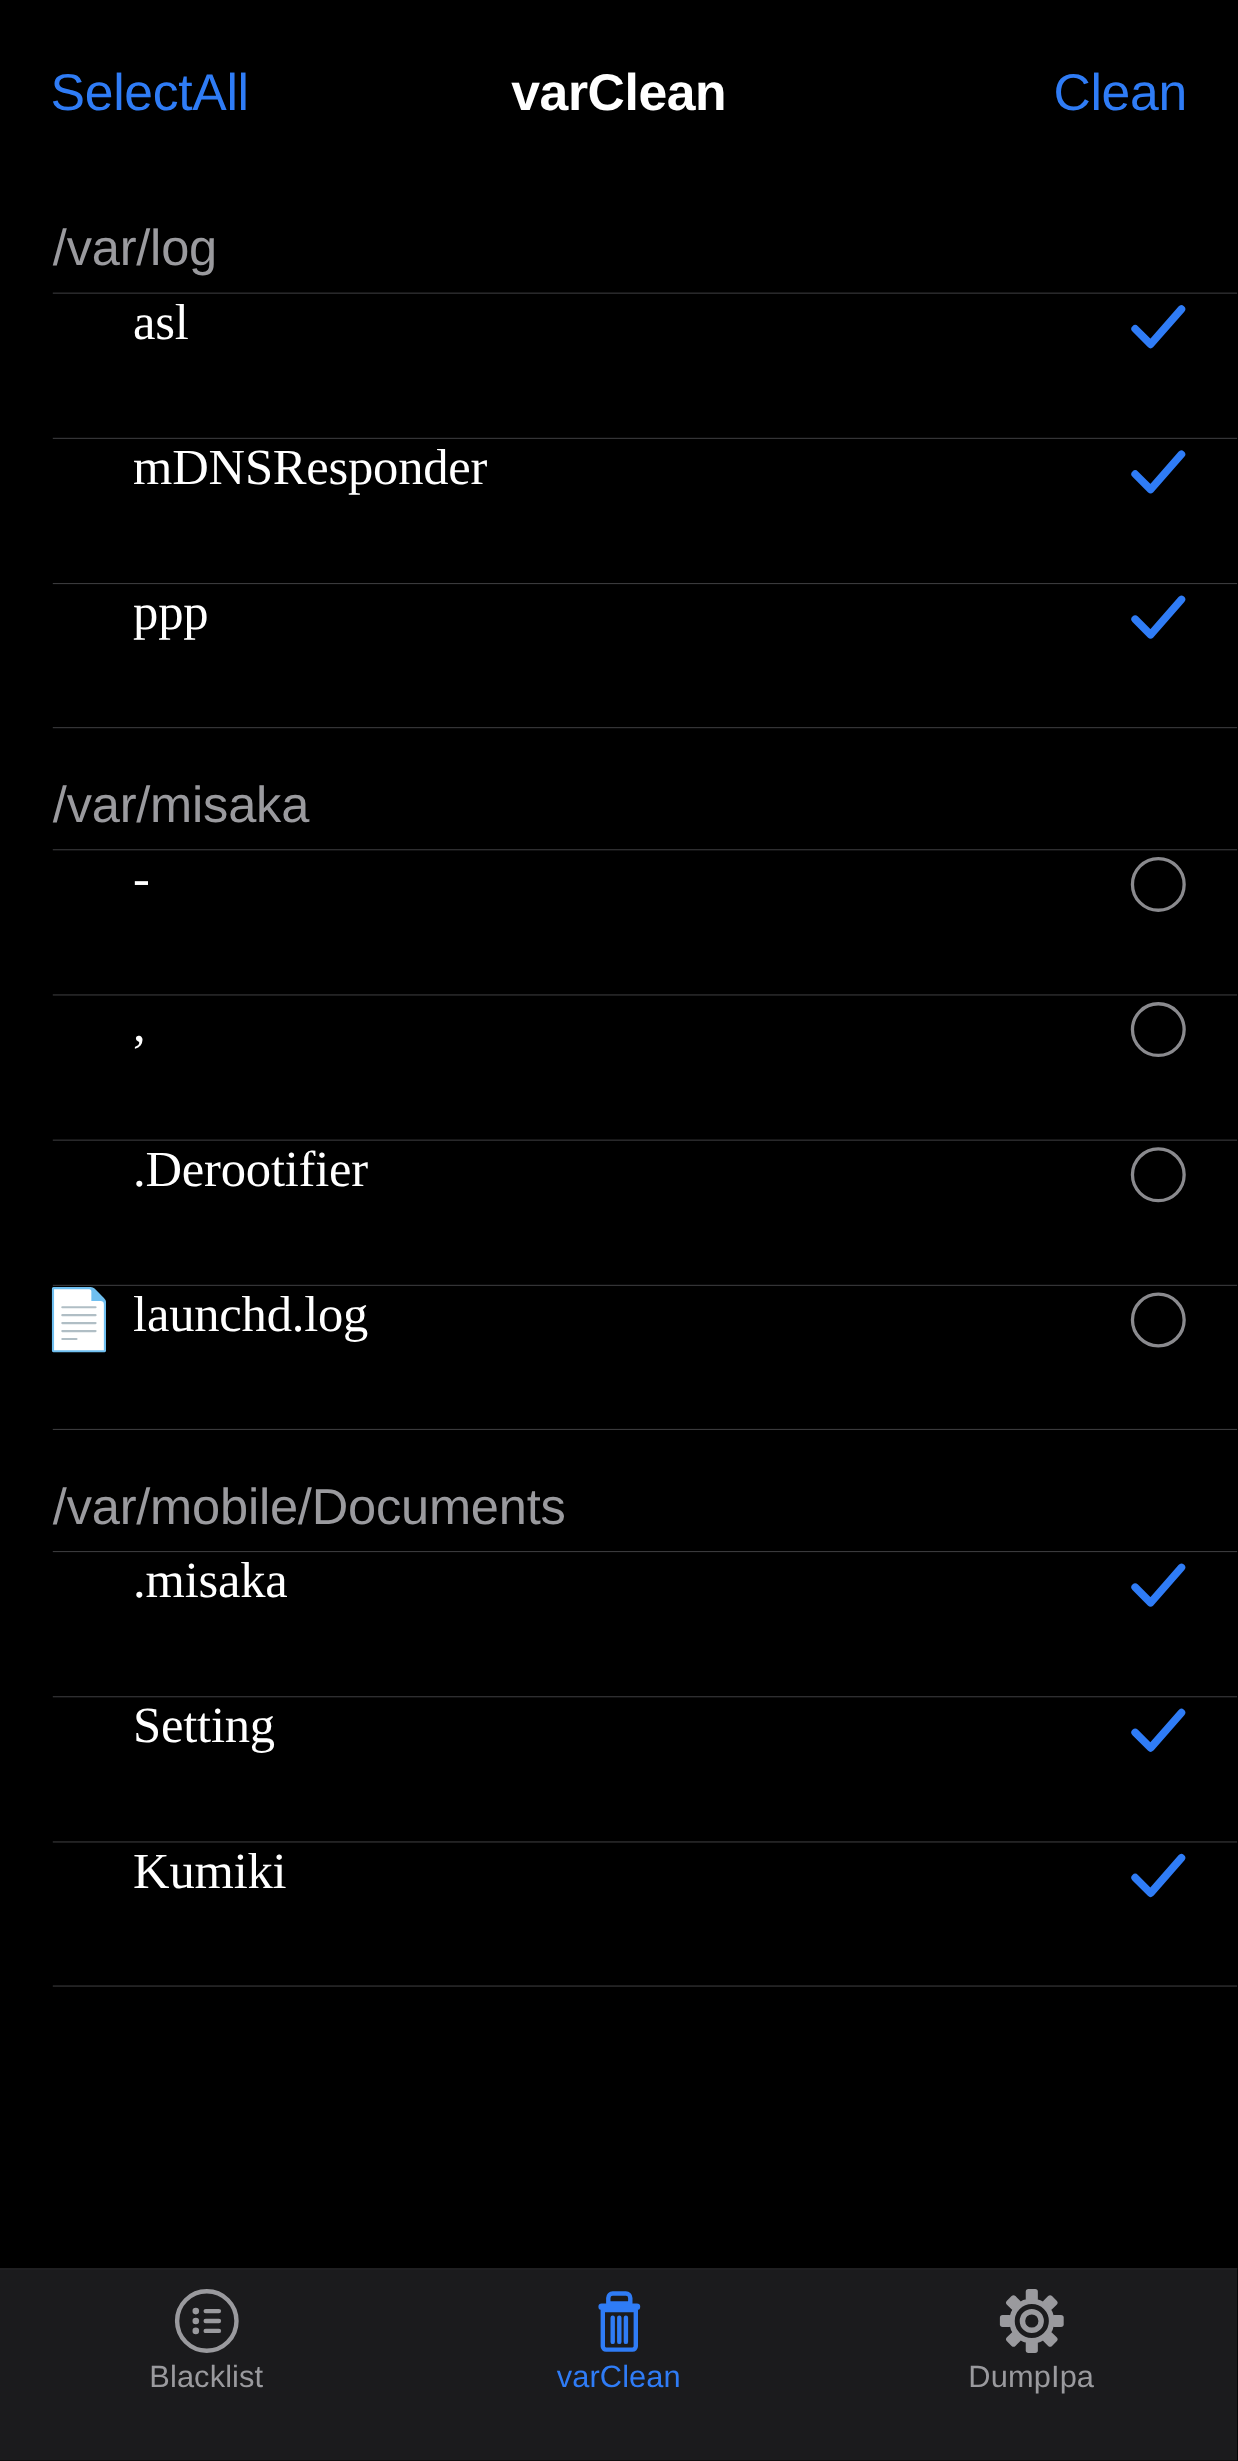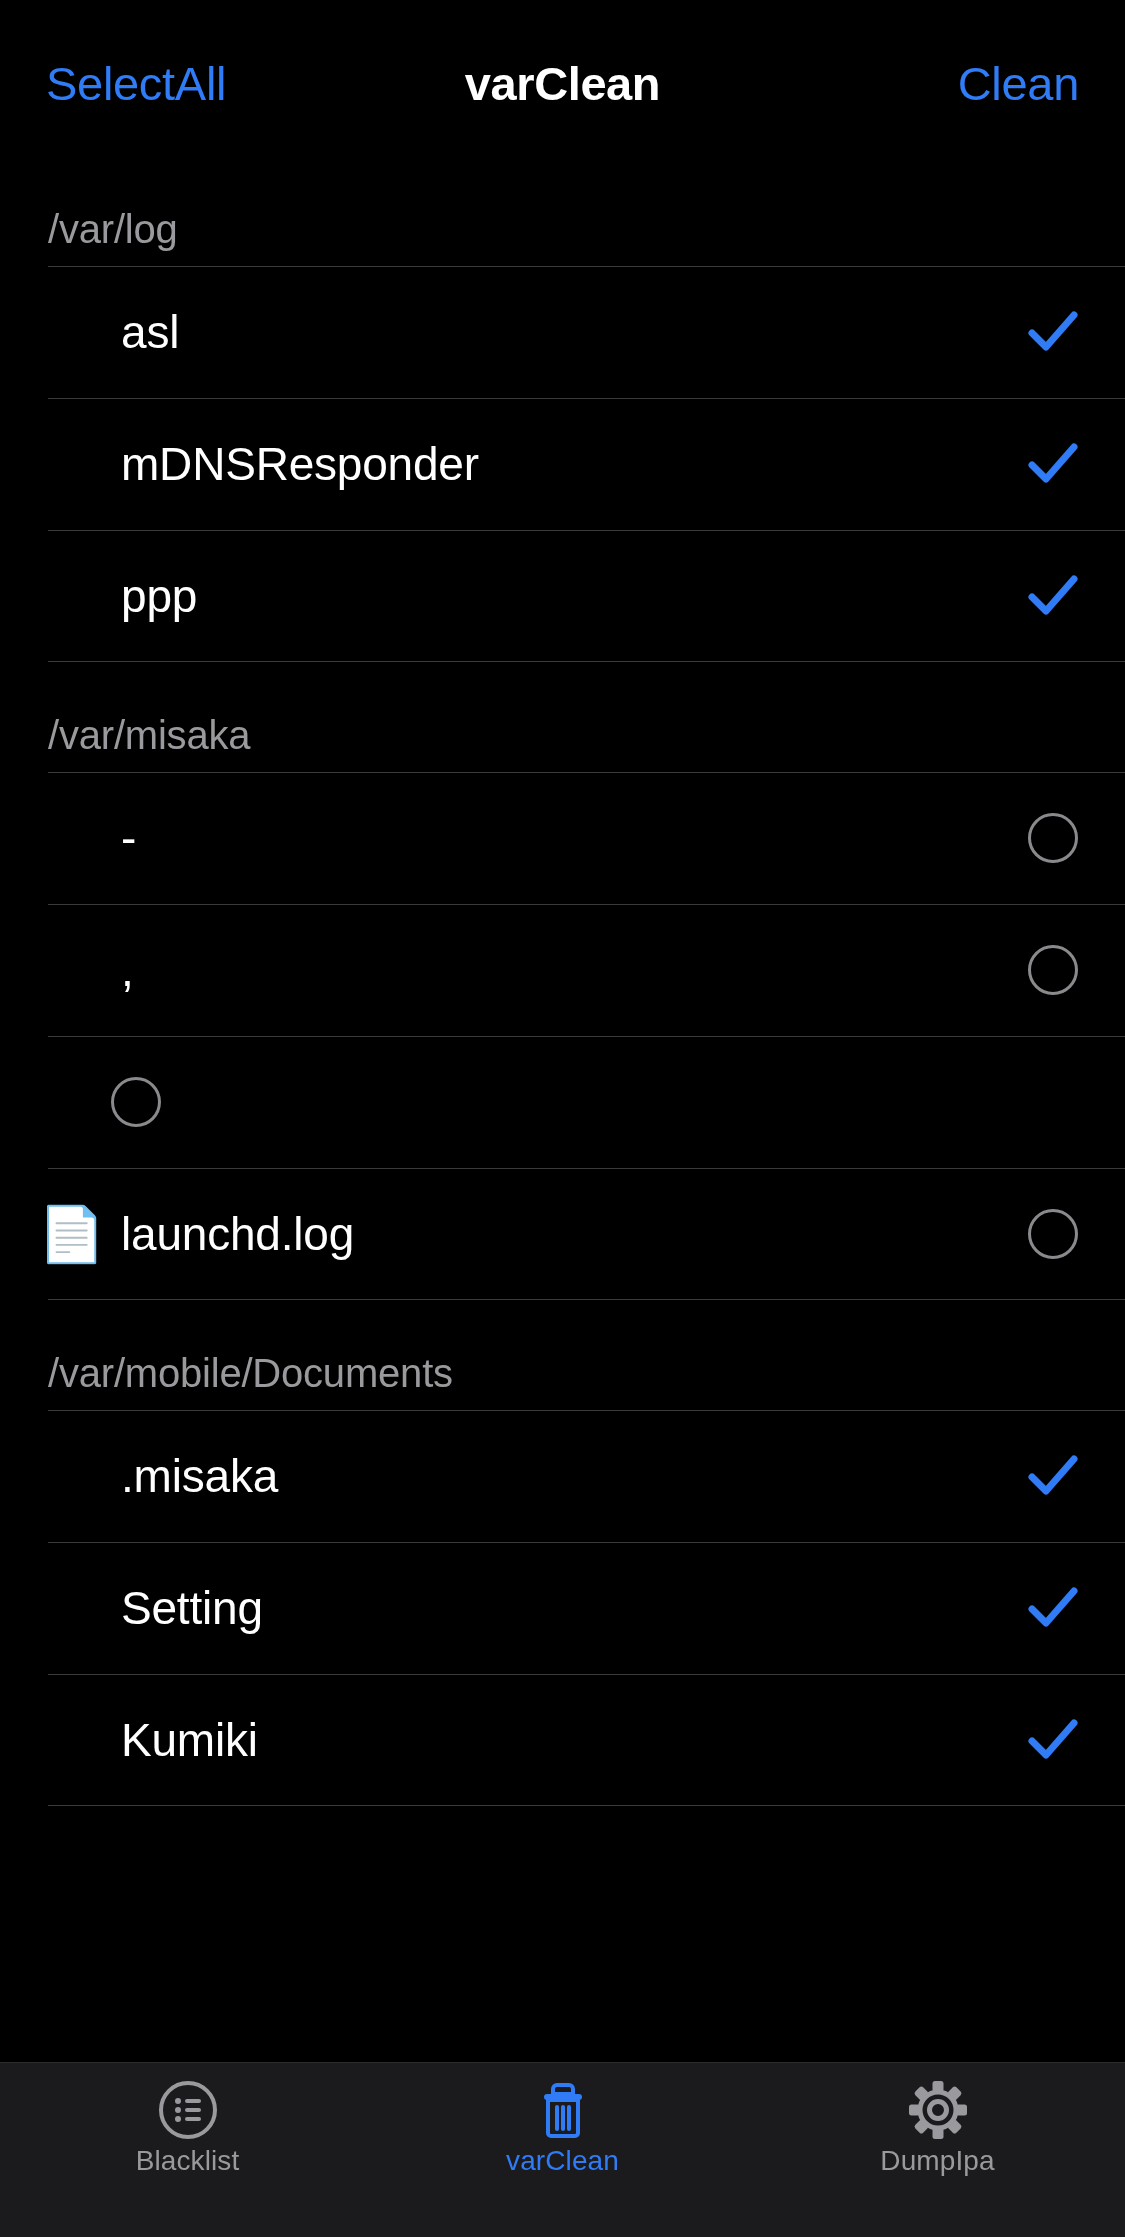--- a/index.html
+++ b/index.html
@@ -67,32 +67,33 @@
   }
 
   .section { display: block; }
 
   .section-header {
     height: 110px;
     display: flex;
     align-items: flex-end;
     padding: 0 0 14px 48px;
     color: #9a9a9e;
-    font-size: 40px;
+    font-size: 46px;
     letter-spacing: -0.2px;
   }
   .section:first-child .section-header { height: 118px; }
 
   .row {
     position: relative;
     height: 132px;
     display: flex;
-    align-items: center;
+    align-items: flex-start;
     padding-left: 40px;
     padding-right: 40px;
+    font-family: Liberation Serif, serif;
   }
   .row::before {
     content: "";
     position: absolute;
     left: 48px;
     right: 0;
     top: 0;
     height: 1px;
     background: #3a3a3c;
   }
@@ -230,20 +231,21 @@
         </div>
         <div class="row">
           <span class="row-icon">🗂</span>
           <span class="row-label">,</span>
           <span class="row-mark">
             <span class="circle-unchecked"></span>
           </span>
         </div>
         <div class="row">
           <span class="row-icon">🗂</span>
+          <span class="row-label">.Derootifier</span>
           <span class="row-mark">
             <span class="circle-unchecked"></span>
           </span>
         </div>
         <div class="row">
           <span class="row-icon">📄</span>
           <span class="row-label">launchd.log</span>
           <span class="row-mark">
             <span class="circle-unchecked"></span>
           </span>

